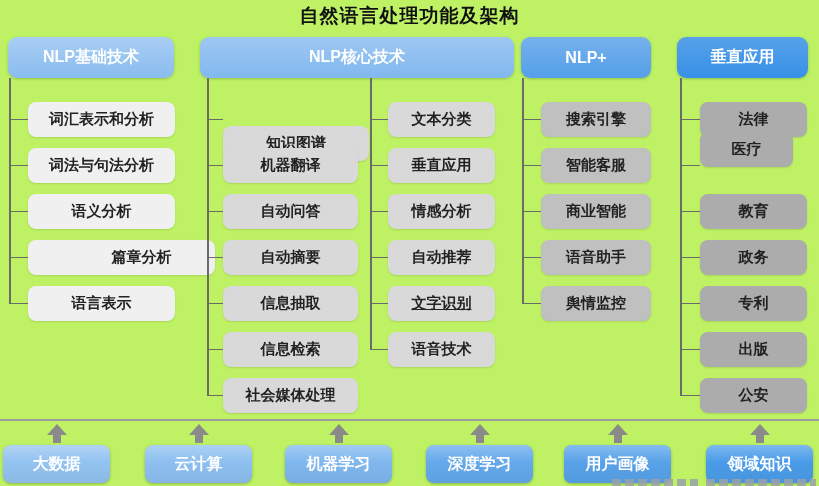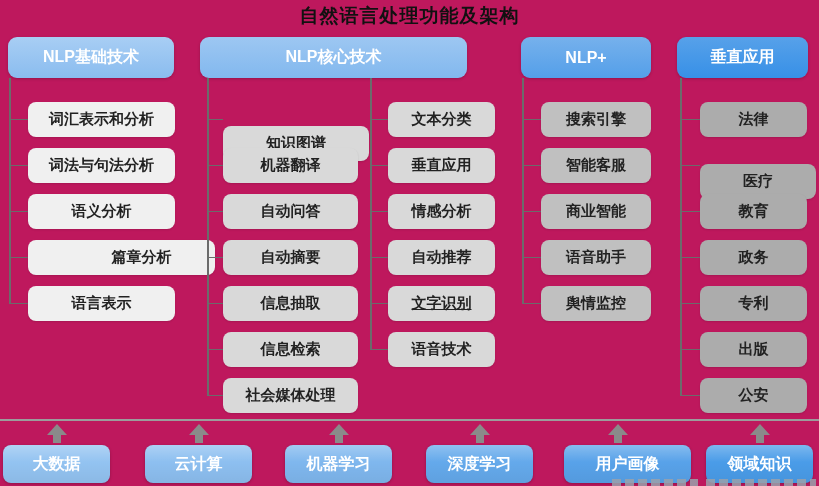--- a/index.html
+++ b/index.html
@@ -1,17 +1,17 @@
 <!DOCTYPE html>
 <html><head>
 <meta charset="utf-8">
 <style>
   html,body{margin:0;padding:0;background:#ffffff;}
   .stage{
-    position:relative;width:819px;height:486px;overflow:hidden;background:#be185d;
+    position:relative;width:819px;height:486px;overflow:hidden;background:#bef264;
     font-family:"Liberation Sans","DejaVu Sans",sans-serif;
   }
   .title{
     position:absolute;left:0;right:0;top:3px;text-align:center;
     font-size:19px;font-weight:bold;color:#111111;letter-spacing:1px;
   }
   .header{
     position:absolute;height:41px;border-radius:9px;
     display:flex;align-items:center;justify-content:center;
     color:#ffffff;font-size:16px;font-weight:600;
@@ -56,21 +56,21 @@
       <div class="tick" style="left: 9px; top: 118.5px; width: 19px;"></div>
       <div class="item" style="left: 28px; top: 102px; width: 147px; background: rgb(240, 240, 240);">词汇表示和分析</div>
       <div class="tick" style="left: 9px; top: 164.5px; width: 19px;"></div>
       <div class="item" style="left: 28px; top: 148px; width: 147px; background: rgb(240, 240, 240);">词法与句法分析</div>
       <div class="tick" style="left: 9px; top: 210.5px; width: 19px;"></div>
       <div class="item" style="left: 28px; top: 194px; width: 147px; background: rgb(240, 240, 240);">语义分析</div>
       <div class="tick" style="left: 9px; top: 256.5px; width: 19px;"></div>
       <div class="item" style="left: 28px; top: 240px; width: 147px; background: rgb(240, 240, 240); padding-left: 40px;">篇章分析</div>
       <div class="tick" style="left: 9px; top: 302.5px; width: 19px;"></div>
       <div class="item" style="left: 28px; top: 286px; width: 147px; background: rgb(240, 240, 240);">语言表示</div>
-      <div class="header" style="left: 200px; top: 37px; width: 267px; background: linear-gradient(rgb(157, 199, 242), rgb(130, 184, 238));">NLP核心技术</div>
+      <div class="header" style="left: 200px; top: 37px; width: 314px; background: linear-gradient(rgb(157, 199, 242), rgb(130, 184, 238));">NLP核心技术</div>
       <div class="vline" style="left: 207px; top: 78px; height: 317.5px;"></div>
       <div class="tick" style="left: 207px; top: 118.5px; width: 16px;"></div>
       <div class="item" style="left: 223px; top: 102px; width: 146px; background: rgb(217, 217, 217); margin-top: 24px;">知识图谱</div>
       <div class="tick" style="left: 207px; top: 164.5px; width: 16px;"></div>
       <div class="item" style="left: 223px; top: 148px; width: 135px; background: rgb(217, 217, 217);">机器翻译</div>
       <div class="tick" style="left: 207px; top: 210.5px; width: 16px;"></div>
       <div class="item" style="left: 223px; top: 194px; width: 135px; background: rgb(217, 217, 217);">自动问答</div>
       <div class="tick" style="left: 207px; top: 256.5px; width: 16px;"></div>
       <div class="item" style="left: 223px; top: 240px; width: 135px; background: rgb(217, 217, 217);">自动摘要</div>
       <div class="tick" style="left: 207px; top: 302.5px; width: 16px;"></div>
@@ -102,21 +102,21 @@
       <div class="item" style="left: 541px; top: 194px; width: 110px; background: rgb(192, 192, 192);">商业智能</div>
       <div class="tick" style="left: 522px; top: 256.5px; width: 19px;"></div>
       <div class="item" style="left: 541px; top: 240px; width: 110px; background: rgb(192, 192, 192);">语音助手</div>
       <div class="tick" style="left: 522px; top: 302.5px; width: 19px;"></div>
       <div class="item" style="left: 541px; top: 286px; width: 110px; background: rgb(192, 192, 192);">舆情监控</div>
       <div class="header" style="left: 677px; top: 37px; width: 131px; background: linear-gradient(rgb(87, 161, 233), rgb(55, 144, 231));">垂直应用</div>
       <div class="vline" style="left: 680px; top: 78px; height: 317.5px;"></div>
       <div class="tick" style="left: 680px; top: 118.5px; width: 20px;"></div>
       <div class="item" style="left: 700px; top: 102px; width: 107px; background: rgb(172, 172, 172);">法律</div>
       <div class="tick" style="left: 680px; top: 164.5px; width: 20px;"></div>
-      <div class="item" style="left: 700px; top: 164px; width: 116px; background: rgb(172, 172, 172);">医疗</div>
+      <div class="item" style="left: 700px; top: 132px; width: 93px; background: rgb(172, 172, 172);">医疗</div>
       <div class="tick" style="left: 680px; top: 210.5px; width: 20px;"></div>
       <div class="item" style="left: 700px; top: 194px; width: 107px; background: rgb(172, 172, 172);">教育</div>
       <div class="tick" style="left: 680px; top: 256.5px; width: 20px;"></div>
       <div class="item" style="left: 700px; top: 240px; width: 107px; background: rgb(172, 172, 172);">政务</div>
       <div class="tick" style="left: 680px; top: 302.5px; width: 20px;"></div>
       <div class="item" style="left: 700px; top: 286px; width: 107px; background: rgb(172, 172, 172); border-radius: 8px;">专利</div>
       <div class="tick" style="left: 680px; top: 348.5px; width: 20px;"></div>
       <div class="item" style="left: 700px; top: 332px; width: 107px; background: rgb(172, 172, 172);">出版</div>
       <div class="tick" style="left: 680px; top: 394.5px; width: 20px;"></div>
       <div class="item" style="left: 700px; top: 378px; width: 107px; background: rgb(172, 172, 172);">公安</div>
@@ -130,20 +130,20 @@
       <div class="arrow-stem" style="left: 194.5px;"></div>
       <div class="fbox" style="left: 145px; width: 107px; background-color: rgb(141, 191, 240);">云计算</div>
       <div class="arrow-head" style="left: 328.5px;"></div>
       <div class="arrow-stem" style="left: 334.5px;"></div>
       <div class="fbox" style="left: 285px; width: 107px; background-color: rgb(127, 183, 238);">机器学习</div>
       <div class="arrow-head" style="left: 469.5px;"></div>
       <div class="arrow-stem" style="left: 475.5px;"></div>
       <div class="fbox" style="left: 426px; width: 107px; background-color: rgb(100, 169, 235);">深度学习</div>
       <div class="arrow-head" style="left: 607.5px;"></div>
       <div class="arrow-stem" style="left: 613.5px;"></div>
-      <div class="fbox" style="left: 564px; width: 127px; background-color: rgb(88, 162, 233);">用户画像</div>
+      <div class="fbox" style="left: 564px; width: 107px; background-color: rgb(88, 162, 233); border-radius: 7px;">用户画像</div>
       <div class="arrow-head" style="left: 749.5px;"></div>
       <div class="arrow-stem" style="left: 755.5px;"></div>
       <div class="fbox" style="left: 706px; width: 107px; background-color: rgb(74, 156, 232);">领域知识</div>
     </div>
   <div class="wm" style="left:612px;width:86px;"></div>
   <div class="wm" style="left:706px;width:110px;"></div>
 </div>
 
 </body></html>

